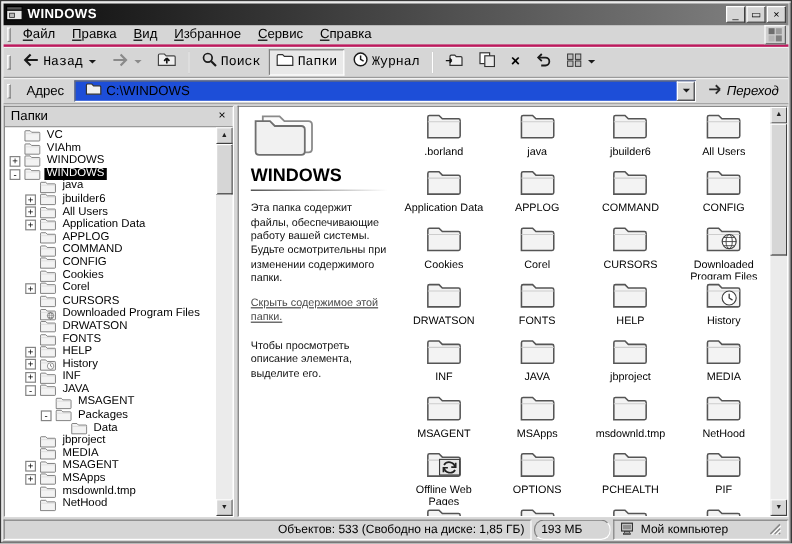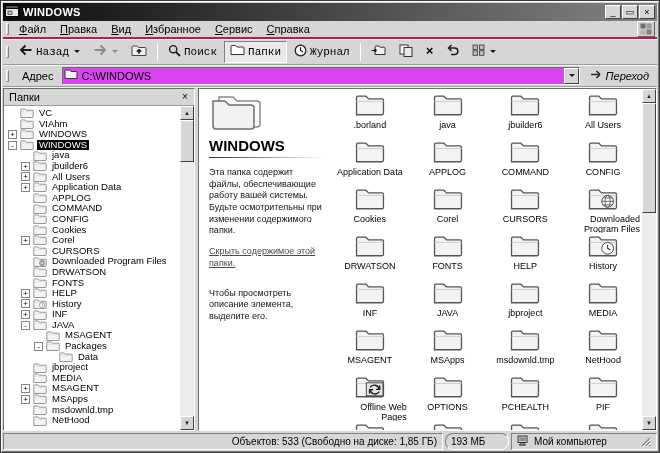--- a/index.html
+++ b/index.html
@@ -39,22 +39,22 @@
   .tsep { width:1px; height:18px; background:#8f8f8f; border-right:1px solid #fff; margin:0 3px; }
   .dd { width:0; height:0; border-left:3px solid transparent; border-right:3px solid transparent;
     border-top:3px solid #1a1a1a; margin-left:2px; }
   .dd.dim { border-top-color:#8a8a8a; }
   .xglyph { font-size:13px; font-weight:bold; line-height:12px; }
 
   
   .addressbar { height:22px; flex:0 0 22px; display:flex; align-items:center; gap:4px;
     border-bottom:1px solid #9b9b9b; box-shadow:0 1px 0 #f2f2f2; padding:1px 2px; }
   .addr-label { padding:0 4px 0 6px; }
-  .addr-combo { flex:1; height:18px; background:#d946ef; border:1px solid;
-    border-color:#6e6e6e #fff #fff #6e6e6e; display:flex; align-items:center; padding-left:1px; gap:4px; }
+  .addr-combo { flex:1; height:18px; background:#1d4ed8; border:1px solid;
+    border-color:#6e6e6e #fff #fff #6e6e6e; display:flex; align-items:center; padding-left:8px; gap:4px; }
   .addr-value { flex:1; }
   .addr-drop { width:15px; height:16px; background:#d6d6d6; border:1px solid;
     border-color:#fff #404040 #404040 #fff; display:flex; align-items:center; justify-content:center; padding:0; }
   .go-btn { display:inline-flex; align-items:center; gap:3px; padding:1px 6px;
     background:transparent; border:none; font-family:inherit; font-size:11px;font-style:italic; }
 
   
   .main { flex:1; display:flex; overflow:hidden; margin-top:1px; }
   .tree-panel { width:192px; flex:0 0 192px; background:#fff; border:1px solid;
     border-color:#6e6e6e #fff #fff #6e6e6e; display:flex; flex-direction:column; overflow:hidden; }
@@ -86,26 +86,26 @@
   .splitter { width:3px; flex:0 0 3px; }
 
   
   .content { flex:1; background:#fff; border:1px solid; border-color:#6e6e6e #fff #fff #6e6e6e;
     display:flex; overflow:hidden; }
   .webview-info { width:132px; flex:0 0 132px; padding:2px 8px 0 10px; }
   .wv-folder { display:block; }
   .wv-title { font-size:15px; font-weight:bold; margin:2px 0 3px; }
   .wv-rule { height:1px; background:linear-gradient(90deg,#2a2a2a,#ffffff); margin-bottom:9px; }
   .wv-text { font-size:9px; line-height:1.3; margin-bottom:9px; color:#111; }
-  .wv-link { font-size:9px; line-height:1.3; margin-bottom:18px; color:#4a4a4a;
+  .wv-link { font-size:9px; line-height:1.3; margin-bottom:12px; color:#4a4a4a;
     text-decoration:underline; display:block; cursor:pointer; }
   .grid { flex:1; display:grid; grid-template-columns:repeat(4,1fr); grid-auto-rows:47px;
     padding-top:3px; overflow:hidden; align-content:start; }
   .grid-item { display:flex; flex-direction:column; align-items:center; gap:1px; overflow:hidden; }
-  .grid-lb { font-size:9px; line-height:1.1; text-align:right; max-width:74px; }
+  .grid-lb { font-size:9px; line-height:1.1; text-align:center; max-width:74px; }
 
   
   .statusbar { height:17px; flex:0 0 17px; display:flex; gap:2px; margin-top:2px; font-size:10px; }
   .sb-panel { border:1px solid; border-color:#808080 #fff #fff #808080; padding:0 5px;
     display:flex; align-items:center; gap:4px; white-space:nowrap; overflow:hidden; }
   .sb-objects { flex:1;justify-content:flex-end; }
   .sb-mem { width:64px; flex:0 0 64px;border-radius:8px; }
   .sb-zone { width:146px; flex:0 0 146px; }
   .rgrip { margin-left:auto; }
 </style>

